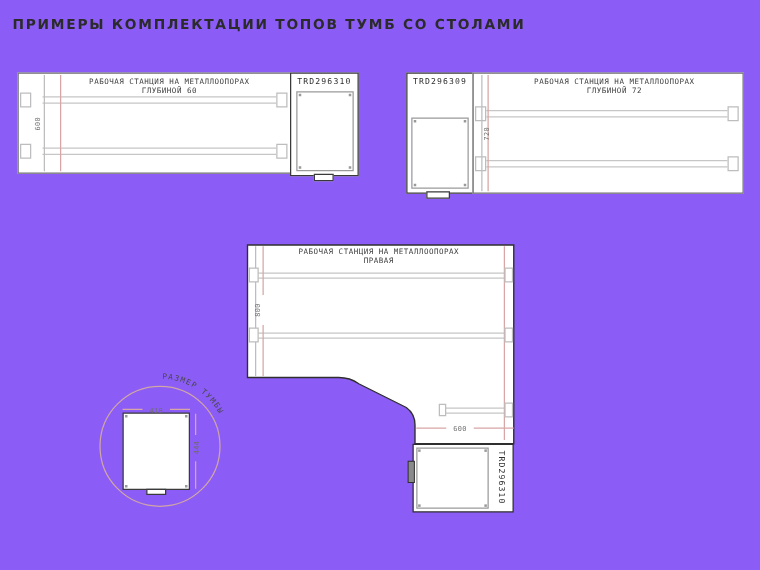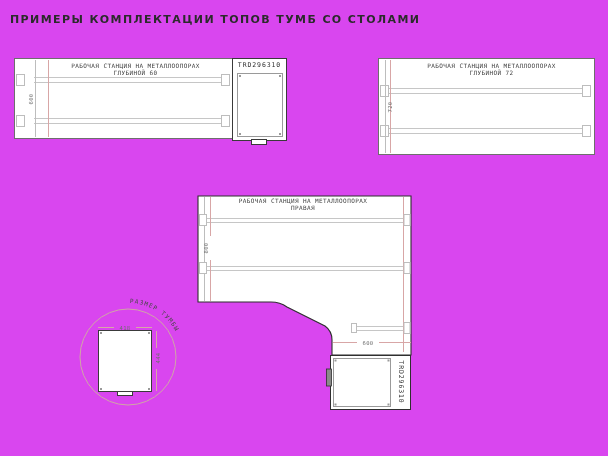--- a/index.html
+++ b/index.html
@@ -1,16 +1,16 @@
 <!DOCTYPE html>
 <html><head>
 <meta charset="utf-8">
 <style>
   html,body{margin:0;padding:0;background:#fff;}
-  .canvas{position:relative;width:608px;height:456px;background:#d946ef;overflow:hidden;
+  .canvas{position:relative;width:608px;height:456px;background:#8b5cf6;overflow:hidden;
           font-family:"DejaVu Sans Mono",monospace;}
   .title{position:absolute;left:10px;top:13px;font-family:"DejaVu Sans",sans-serif;
          font-weight:bold;font-size:11px;letter-spacing:1.4px;color:#2b2b2b;white-space:nowrap;}
   .box{position:absolute;background:#fff;}
   .desk{border:1px solid #6e6e6e;}
   .cab{border:1px solid #3a3a3a;}
   .lbl{position:absolute;text-align:center;font-size:6px;letter-spacing:.4px;color:#3f3f3f;
        line-height:7px;white-space:nowrap;}
   .code{position:absolute;left:0;right:0;top:2px;text-align:center;font-size:6.5px;
         letter-spacing:.9px;color:#2f2f2f;white-space:nowrap;}
@@ -54,20 +54,30 @@
     <div class="code">TRD296310</div>
     <div class="inner" style="left:4px;right:3px;top:14px;bottom:3px;">
       <div class="corner tl"></div>
       <div class="corner tr"></div>
       <div class="corner bl"></div>
       <div class="corner br"></div>
     </div>
     <div class="tab" style="left:18px;width:14px;bottom:-5px;"></div>
   </div>
 
+  <div class="box cab" style="left:325px;top:58px;width:52px;height:95px;">
+    <div class="code">TRD296309</div>
+    <div class="inner" style="left:3px;right:3px;top:35px;bottom:3px;">
+      <div class="corner tl"></div>
+      <div class="corner tr"></div>
+      <div class="corner bl"></div>
+      <div class="corner br"></div>
+    </div>
+    <div class="tab" style="left:15px;width:17px;bottom:-5px;"></div>
+  </div>
   <div class="box desk" style="left:378px;top:58px;width:215px;height:95px;">
     <div class="rail" style="left:7px;right:8px;top:29px;"></div>
     <div class="rail" style="left:7px;right:8px;top:69px;"></div>
     <div class="nub" style="left:1px;top:26px;"></div>
     <div class="nub" style="right:3px;top:26px;"></div>
     <div class="nub" style="left:1px;top:66px;"></div>
     <div class="nub" style="right:3px;top:66px;"></div>
     <div class="vline gray" style="left:6px;"></div>
     <div class="vline pink" style="left:11px;"></div>
     <span class="rot" style="left:0px;top:44px;">720</span>

